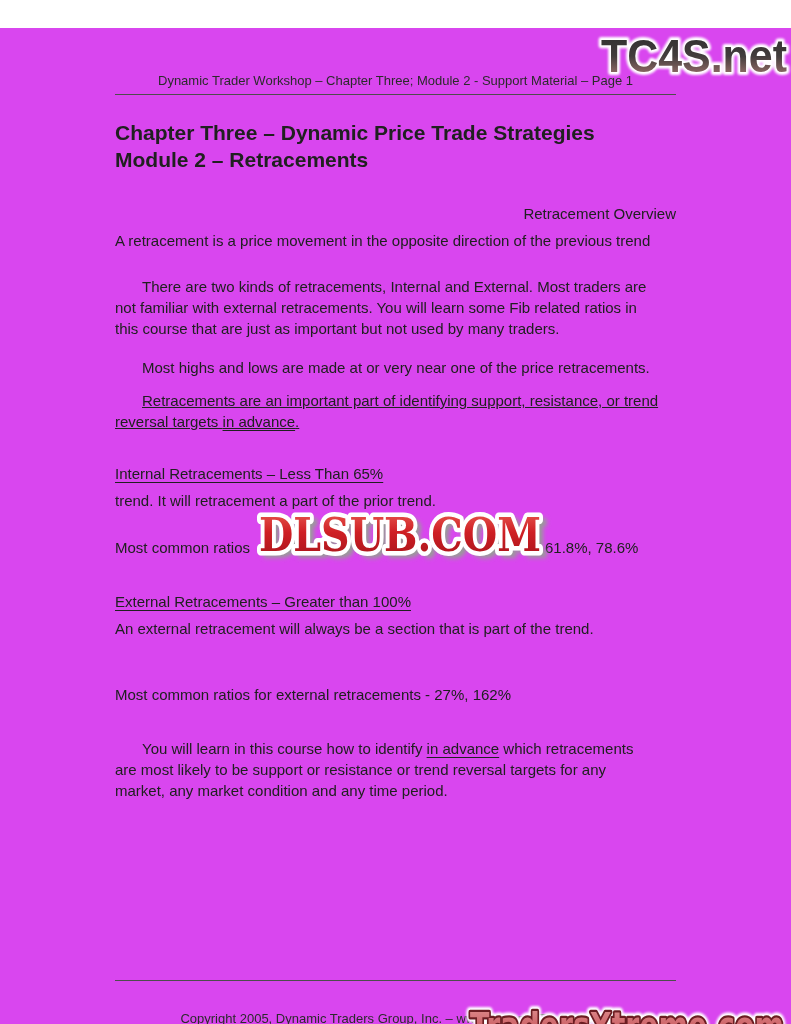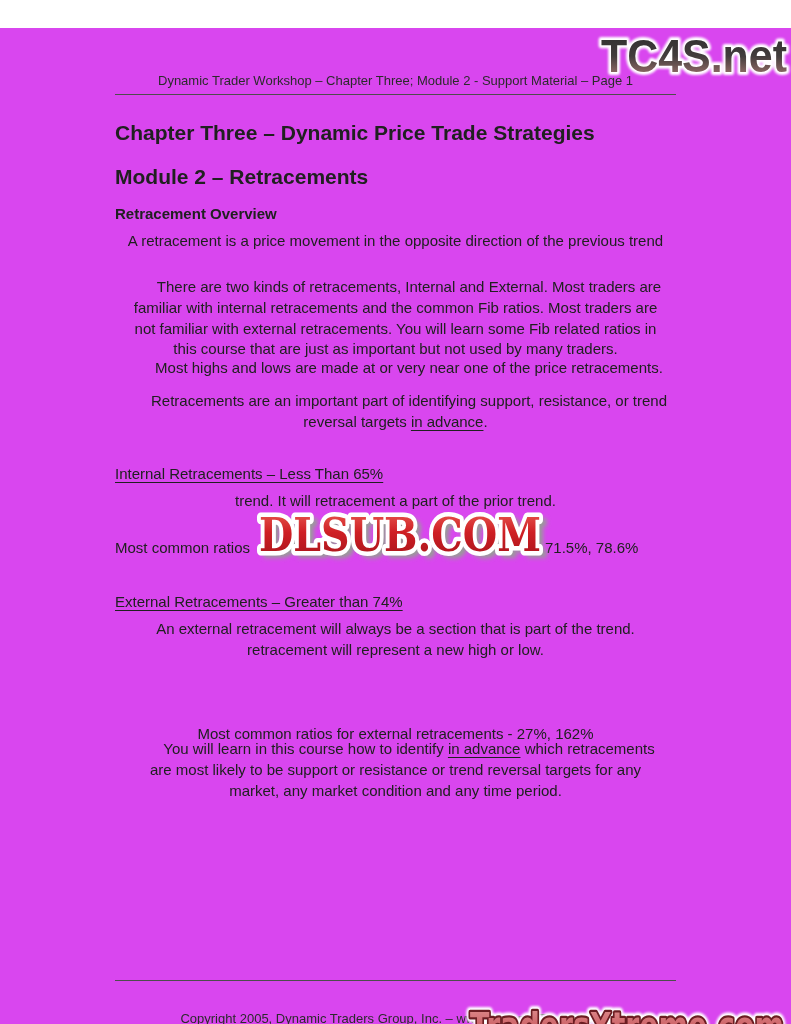--- a/index.html
+++ b/index.html
@@ -7,23 +7,23 @@
     position:relative;
     width:791px; height:1024px;
     background:#d946ef;
     overflow:hidden;
     font-family:"Liberation Sans", sans-serif;
     color:#202020;
     margin-top:28px;
   }
   .content { position:absolute; left:115px; top:0; width:561px; }
   .blk { position:absolute; left:0; width:561px; font-size:15px; line-height:20.8px; }
-  .line { white-space:nowrap;text-align:center; }
+  .line { white-space:nowrap; }
   .indent { padding-left:27px; }
-  .bold { font-weight:bold; }
+  .bold { font-weight:normal;text-align:right; }
   .center { text-align:center; }
   .small { font-size:13px; line-height:16px; color:#2b2b2b; }
   .uline { text-decoration:underline; text-underline-offset:3px; }
   .rule { position:absolute; left:0; width:561px; border-top:1px solid #4d4d4d; height:0; }
   .h-title { font-size:21px; font-weight:bold; }
 
   
   .ratio-line { position:relative; height:21px; }
   .ratio-suffix { position:absolute; left:430px; top:0; }
 
@@ -46,67 +46,65 @@
 <body>
 
 <div class="page">
 
   <div class="content">
 
     <div class="blk small center" style="top:45px;">Dynamic Trader Workshop – Chapter Three; Module 2 - Support Material – Page 1</div>
     <div class="rule" style="top:66px;"></div>
 
     <div class="blk h-title" style="top:95px;">Chapter Three – Dynamic Price Trade Strategies</div>
-    <div class="blk h-title" style="top:139px;">Module 2 – Retracements</div>
+    <div class="blk h-title" style="top:122px;">Module 2 – Retracements</div>
 
     <div class="blk bold" style="top:176px;">Retracement Overview</div>
 
     <div class="blk" style="top:203px;">
       <div class="line">A retracement is a price movement in the opposite direction of the previous trend</div>
     </div>
 
     <div class="blk" style="top:249px;">
       <div class="line indent">There are two kinds of retracements, Internal and External. Most traders are</div>
-      <div class="line">familiar with internal retracements and the common Fib ratios. Most traders are</div>
       <div class="line">not familiar with external retracements. You will learn some Fib related ratios in</div>
       <div class="line">this course that are just as important but not used by many traders.</div>
     </div>
 
     <div class="blk" style="top:330px;">
       <div class="line indent">Most highs and lows are made at or very near one of the price retracements.</div>
     </div>
 
-    <div class="blk" style="top:363px;">
+    <div class="blk" style="top:363px;text-decoration:underline;">
       <div class="line indent">Retracements are an important part of identifying support, resistance, or trend</div>
       <div class="line"><span>reversal targets </span><span class="uline">in advance</span><span>.</span></div>
     </div>
 
     <div class="blk" style="top:436px;">
       <span class="uline">Internal Retracements – Less Than 65%</span>
     </div>
 
     <div class="blk" style="top:463px;">
       <div class="line">trend. It will retracement a part of the prior trend.</div>
     </div>
 
     <div class="blk ratio-line" style="top:510px;">
       <span>Most common ratios</span>
-      <span class="ratio-suffix">71.5%, 78.6%</span>
+      <span class="ratio-suffix">61.8%, 78.6%</span>
     </div>
 
     <div class="blk" style="top:564px;">
-      <span class="uline">External Retracements – Greater than 74%</span>
+      <span class="uline">External Retracements – Greater than 100%</span>
     </div>
 
     <div class="blk" style="top:591px;">
       <div class="line">An external retracement will always be a section that is part of the trend.</div>
-      <div class="line">retracement will represent a new high or low.</div>
     </div>
 
-    <div class="blk" style="top:696px;">
+    <div class="blk" style="top:657px;">
       <div class="line">Most common ratios for external retracements - 27%, 162%</div>
     </div>
 
     <div class="blk" style="top:711px;">
       <div class="line indent"><span>You will learn in this course how to identify </span><span class="uline">in advance</span><span> which retracements</span></div>
       <div class="line">are most likely to be support or resistance or trend reversal targets for any</div>
       <div class="line">market, any market condition and any time period.</div>
     </div>
 
     <div class="rule" style="top:952px;"></div>

